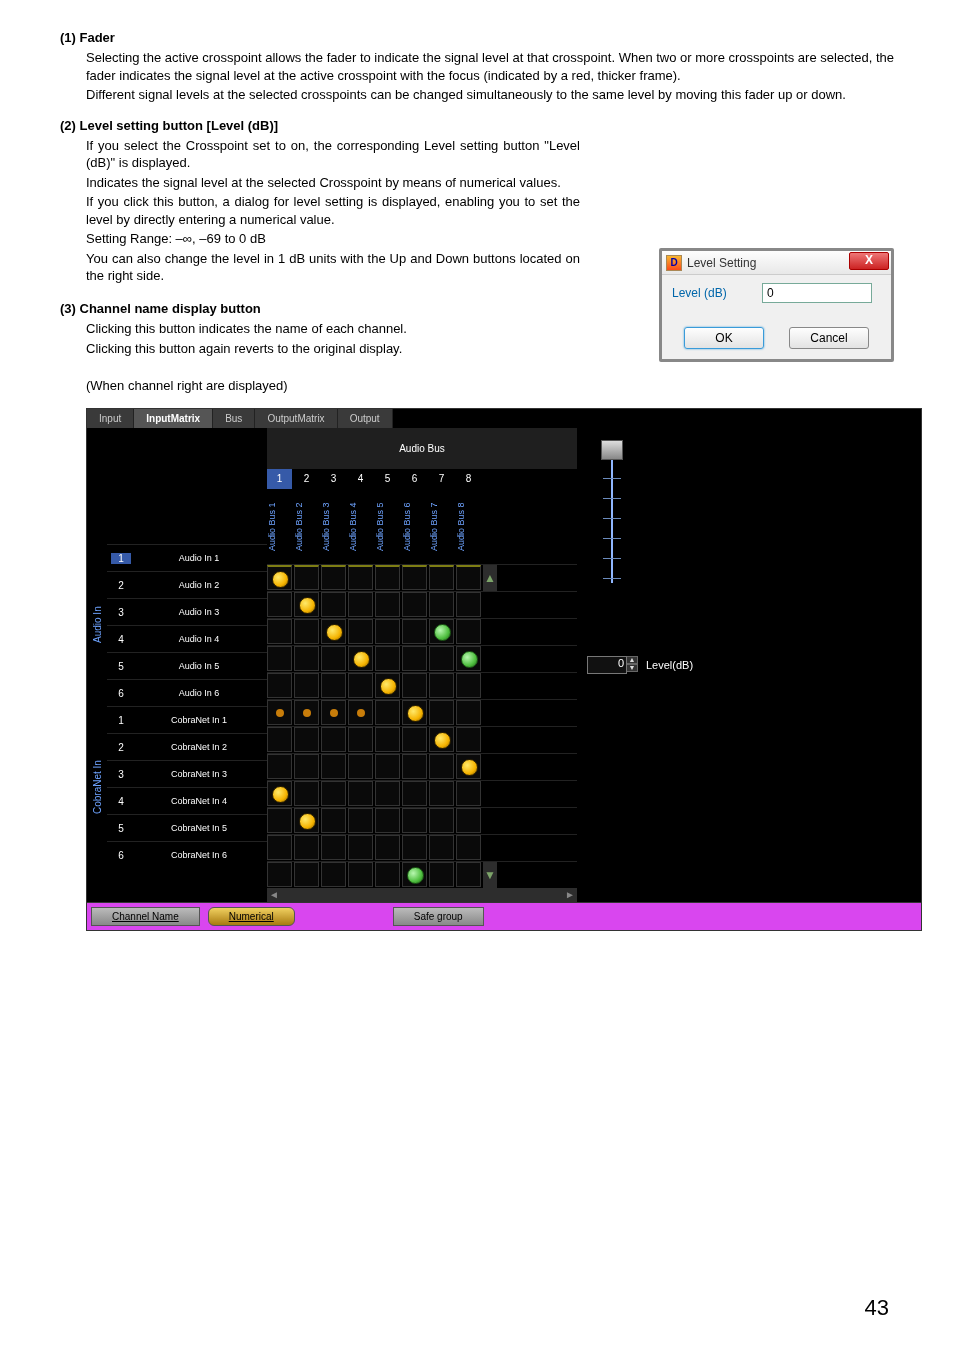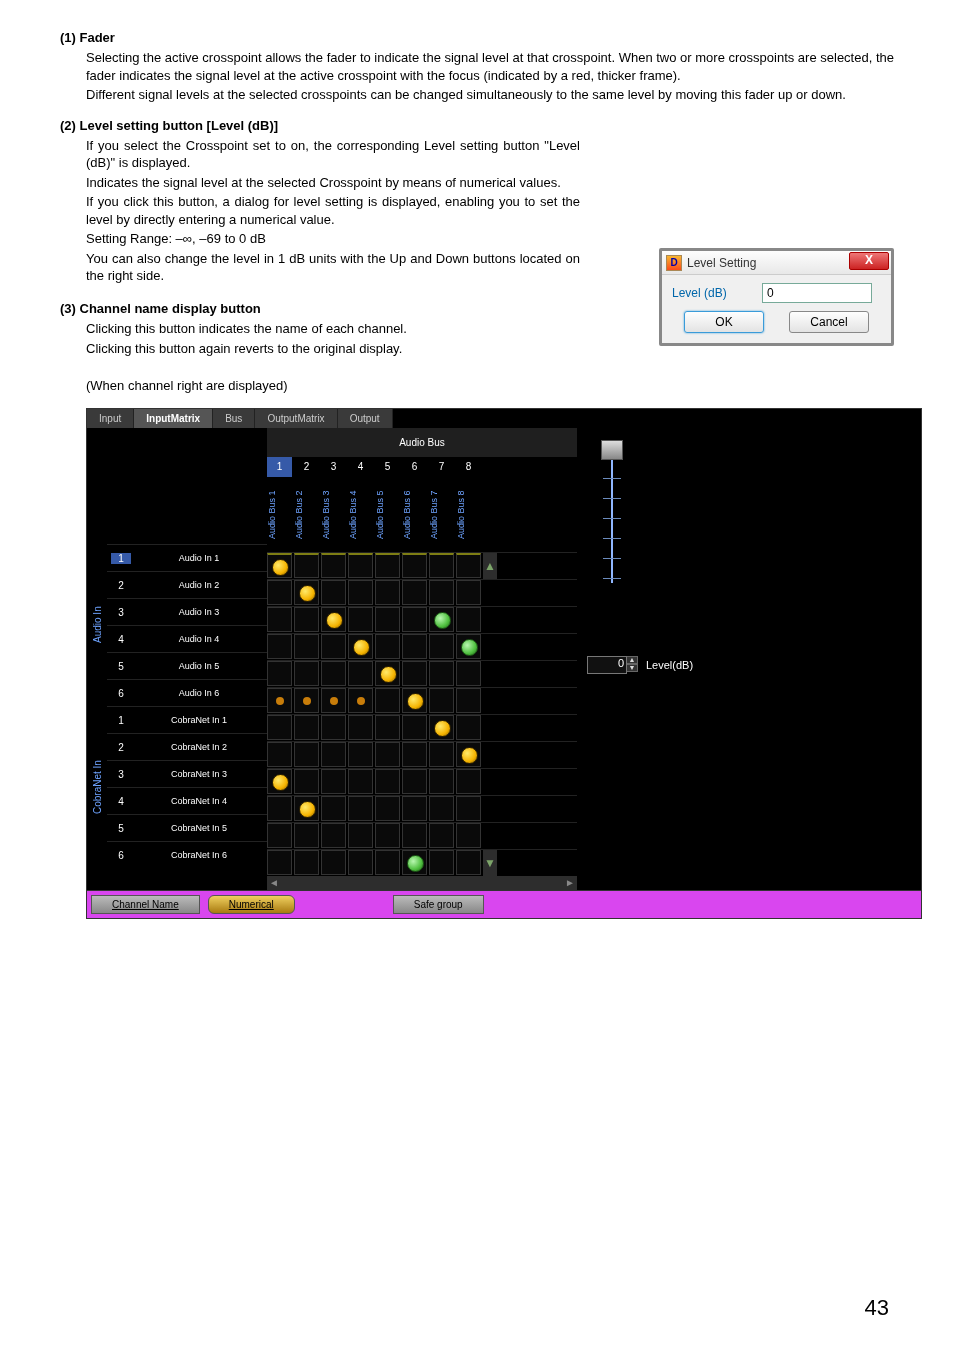--- a/index.html
+++ b/index.html
@@ -54,21 +54,21 @@
     background: linear-gradient(#e77,#c22);
     border: 1px solid #a00;
     border-radius: 2px;
     color: #fff;
     font-weight: bold;
     text-align: center;
     font-size: 12px;
     line-height: 15px;
   }
   .dialog-body { padding: 8px 10px; }
-  .dialog-row { display: flex; align-items: center; margin-bottom: 8px; }
+  .dialog-row { display: flex; align-items: center; margin-bottom: 24px; }
   .dialog-row .label { flex: 0 0 90px; color: #06a; font-size: 12px; }
   .dialog-row input {
     width: 110px; height: 20px;
     border: 1px solid #7a9; background: #fff;
     padding: 1px 4px; font-size: 12px;
   }
   .dialog-buttons { display: flex; justify-content: center; gap: 25px; padding-bottom: 2px; }
   .dialog-buttons button {
     width: 80px; height: 22px;
     background: linear-gradient(#fefefe,#e3e3e3);
@@ -96,21 +96,21 @@
     border-right: 1px solid #222;
   }
   .mtab.active { background: #555; color: #fff; font-weight: bold; }
   .matrix-main { display: flex; }
   .matrix-left { flex: 0 0 180px; }
   .matrix-grid { flex: 0 0 310px; }
   .matrix-right { flex: 1; padding: 10px; }
 
   .audio-bus-header {
     text-align: center;
-    padding: 9px 0;
+    padding: 15px 0;
     color: #fff;
     background: #1f1f1f;
   }
   .col-nums { display: flex; height: 20px; }
   .col-num {
     width: 25px; margin-right: 2px;
     text-align: center;
     line-height: 20px;
     color: #fff;
   }

